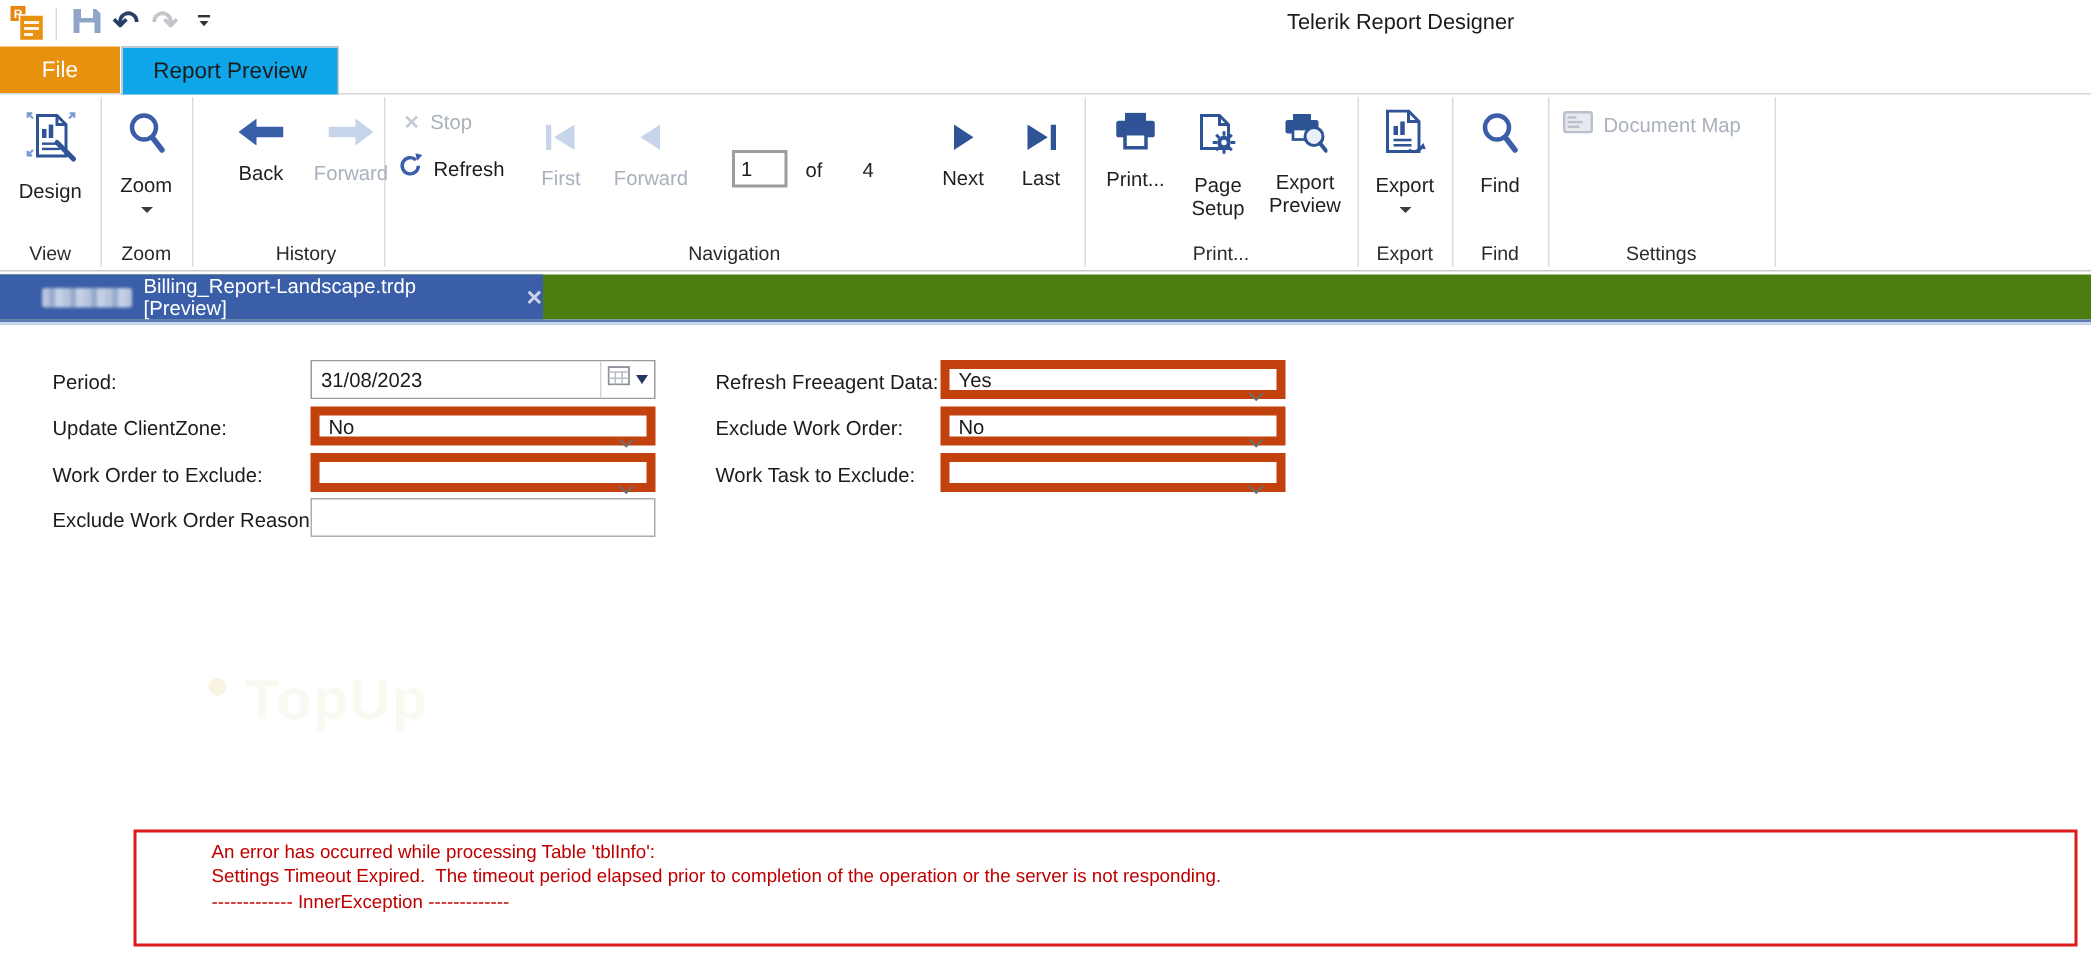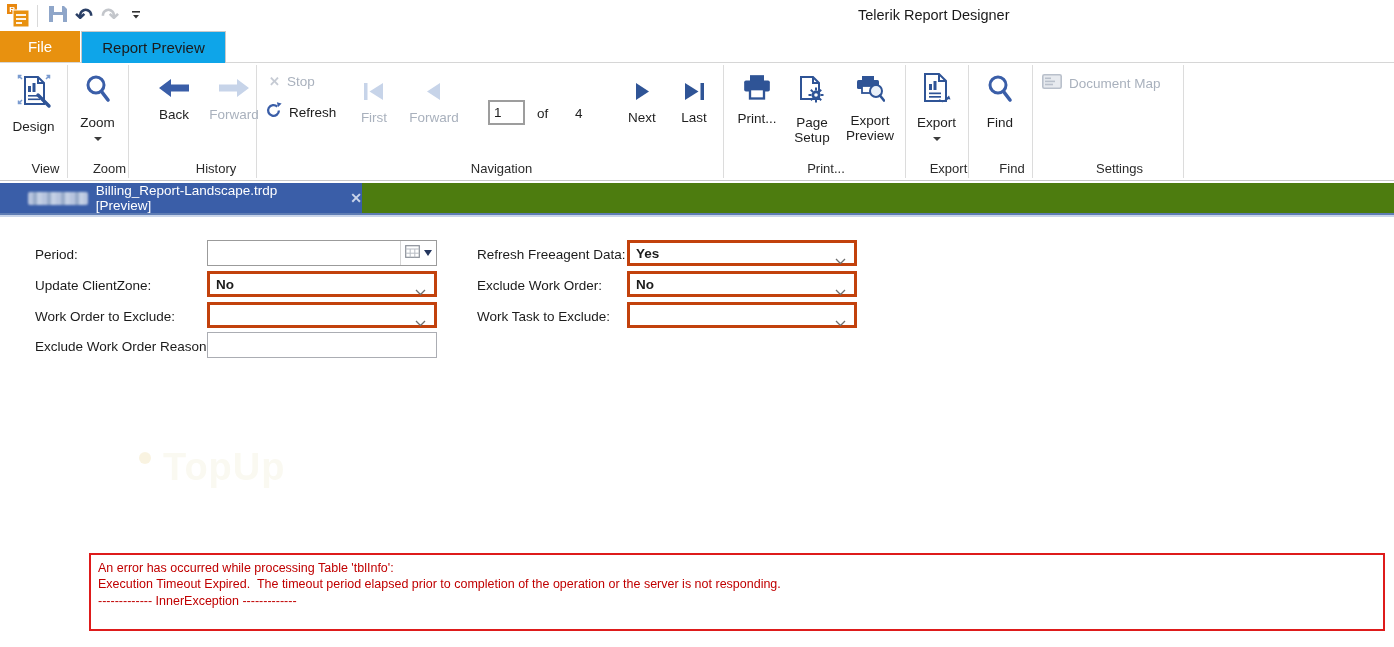--- a/index.html
+++ b/index.html
@@ -22,21 +22,21 @@
              font-size:15px; display:flex; align-items:center; justify-content:center; z-index:2; }
   .rptab { position:absolute; left:81px; top:31px; width:145px; height:32px; background:#0ea5e9;
            border:1px solid #C9C9C9; border-bottom:none; font-size:15px; color:#1b1b1b;
            display:flex; align-items:center; justify-content:center; z-index:3; }
 
   
   .ribbon { position:absolute; left:0; top:63px; width:1394px; height:118px; background:#fff;
             border-bottom:1px solid #C9C9C9; }
   .rsep { position:absolute; top:2px; bottom:2px; width:1px; background:#DCDCDC; }
   .rgroup { position:absolute; top:0; height:100%; }
-  .rglabel { position:absolute; bottom:4px; left:0; width:100%; text-align:center; font-size:13px; color:#2b2b2b;margin-left:12px; }
+  .rglabel { position:absolute; bottom:4px; left:0; width:100%; text-align:center; font-size:13px; color:#2b2b2b; }
   .bigbtn { position:absolute; display:flex; flex-direction:column; align-items:center; gap:6px; cursor:default; }
   .bigbtn .lbl { font-size:13.5px; color:#1f1f1f; line-height:15px; text-align:center; }
   .dis { color:#A9B1BD !important; }
   .ddown { width:0; height:0; border-left:4px solid transparent; border-right:4px solid transparent;
            border-top:4.5px solid #3c3c3c; margin-top:1px; }
   .smallrow { position:absolute; display:flex; align-items:center; gap:7px; font-size:13.5px; cursor:default; }
   .glyph-stop { font-size:13px; font-weight:bold; color:#C6CBD4; }
   .pageinput { position:absolute; width:37px; height:25px; border:2px solid #9D9D9D; font-size:13.5px;
                padding:0 4px; font-family:inherit; color:#1b1b1b; outline:none; }
   .navstatic { position:absolute; font-size:13.5px; color:#1f1f1f; }
@@ -54,40 +54,40 @@
   .doctab .dclose { margin-left:15px; font-size:14px; font-weight:bold; color:#C9D4EA; }
   .stripline { position:absolute; left:0; top:213px; width:100%; height:4px;
                background:linear-gradient(#5F7DB4 0 50%, #C9D5EA 50% 100%); }
 
   
   .content { position:absolute; left:0; top:217px; width:100%; height:430px; background:#fff; }
   .flabel { position:absolute; font-size:13.5px; color:#1b1b1b; }
   .fctrl { position:absolute; width:230px; height:26px; background:#fff; }
   .textinput { width:100%; height:100%; border:1px solid #ABADB3; font-size:13.5px; padding:0 6px;
                font-family:inherit; color:#1b1b1b; outline:none; background:#fff; }
-  .selectbox { width:100%; height:100%; border:3px solid #c2410c; display:flex; align-items:center;
-               padding-left:6px; font-size:13.5px; position:relative; cursor:default;font-weight:bold; }
+  .selectbox { width:100%; height:100%; border:6px solid #c2410c; display:flex; align-items:center;
+               padding-left:6px; font-size:13.5px; position:relative; cursor:default; }
   .selectbox .chev { position:absolute; right:8px; top:10px; }
   .datebox { width:100%; height:100%; border:1px solid #9B9B9B; position:relative; }
   .datebox input { position:absolute; left:0; top:0; width:192px; height:100%; border:none; outline:none;
                    font-size:13.5px; padding:0 6px; font-family:inherit; color:#1b1b1b; }
   .datebtn { position:absolute; right:0; top:0; bottom:0; width:36px; border-left:1px solid #D5D5D5;
              display:flex; align-items:center; justify-content:center; gap:4px; background:#fff; cursor:default; }
   .caret { width:0; height:0; border-left:4.5px solid transparent; border-right:4.5px solid transparent;
            border-top:6px solid #24365E; }
 
   .wmdot { position:absolute; left:139px; top:452px; width:12px; height:12px; border-radius:50%;
            background:#F8F1DC; opacity:.85; }
   .watermark { position:absolute; left:163px; top:446px; font-size:38px; font-weight:bold;
                color:#FAF9F1; letter-spacing:1px; }
 
   .errorbox { position:absolute; left:89px; top:553px; width:1296px; height:78px;
               border:2px solid #DE1B1B; padding:5px 7px; color:#C00000; font-size:12.5px;
               line-height:16.4px; background:#fff; }
-  .errorbox div { white-space:pre-wrap; }
+  .errorbox div { white-space:pre-wrap;margin-left:43px; }
 </style>
 </head>
 <body>
 
 <div class="app">
 
   <div class="titlebar">
     <div class="qat">
       <div class="qat-btn">
         <svg width="26" height="26" viewBox="0 0 26 26">
@@ -348,20 +348,21 @@
       <span class="dclose">✕</span>
     </div>
   </div>
   <div class="stripline"></div>
 
   <div class="content">
 
     <div class="flabel" style="left:35px;top:30px">Period:</div>
     <div class="fctrl" style="left:207px;top:23px">
       <div class="datebox">
+        <input value="31/08/2023" style="">
         <div class="datebtn">
           <span>
             <svg width="15" height="13" viewBox="0 0 15 13">
               <rect x="0.7" y="0.7" width="13.6" height="11.6" fill="#fff" stroke="#8A8F98" stroke-width="1.2"></rect>
               <path d="M0.7 4 H14.3 M5.2 4 V12.3 M9.8 4 V12.3 M0.7 8.2 H14.3" stroke="#B9BDC4" stroke-width="1" fill="none"></path>
             </svg>
           </span>
           <span class="caret"></span>
         </div>
       </div>
@@ -431,17 +432,17 @@
         </span>
       </div>
     </div>
   </div>
 
   <div class="wmdot"></div>
   <div class="watermark">TopUp</div>
 
   <div class="errorbox">
     <div>An error has occurred while processing Table 'tblInfo':</div>
-    <div>Execution Timeout Expired.  The timeout period elapsed prior to completion of the operation or the server is not responding.</div>
+    <div>Settings Timeout Expired.  The timeout period elapsed prior to completion of the operation or the server is not responding.</div>
     <div>------------- InnerException -------------</div>
   </div>
 
 </div>
 
 </body></html>

